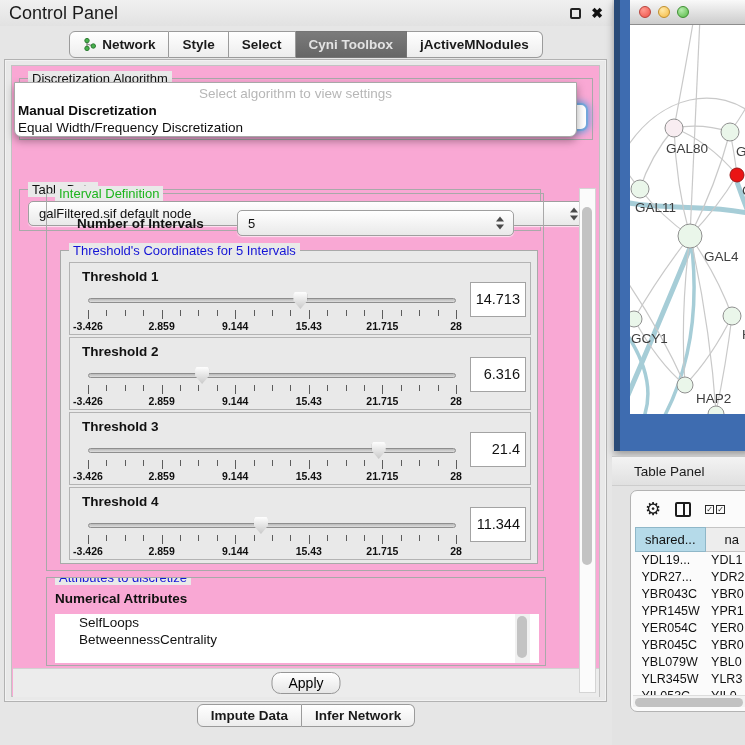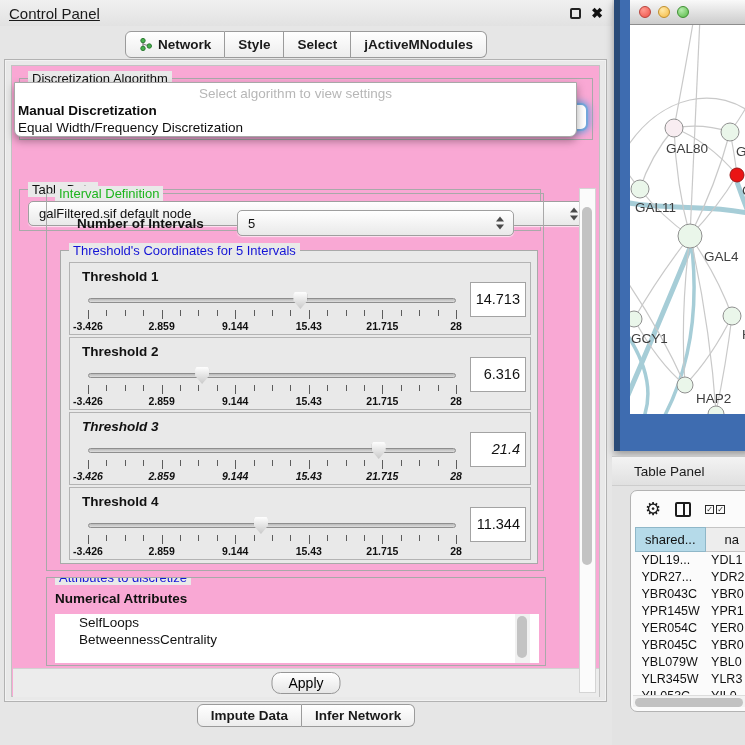--- a/index.html
+++ b/index.html
@@ -5,21 +5,21 @@
   * { margin:0; padding:0; box-sizing:border-box; }
   html,body { width:745px; height:745px; overflow:hidden; }
   body { font-family:"Liberation Sans", sans-serif; font-size:13px; color:#111; }
   #app { position:relative; width:745px; height:745px; background:#e3e3e3; overflow:hidden; }
 
   
   .cp { position:absolute; left:0; top:0; width:612px; height:745px; background:#e6e6e6; }
   .cp-header { position:absolute; left:0; top:0; width:100%; height:26px;
                display:flex; align-items:center; padding:0 9px;
                background:linear-gradient(#f0f0f0,#e2e2e2); }
-  .cp-title { font-size:15px; color:#1a1a1a;text-decoration:underline; }
+  .cp-title { font-size:18px; color:#1a1a1a; }
   .cp-header .spacer { flex:1; }
   .win-square { width:11px; height:11px; border:2px solid #222; border-radius:2px; margin-right:10px; }
   .win-close { font-weight:bold; font-size:14px; color:#111; line-height:11px; }
 
   
   .seg-row { position:absolute; display:flex; justify-content:center; width:100%; }
   .seg-row.top { top:31px; }
   .seg-row.bottom { top:704px; }
   .seg { display:flex; align-items:center; gap:6px; padding:5px 13px; font-size:13.5px; font-weight:600;
          background:linear-gradient(#ffffff,#ededed); border:1px solid #9b9b9b; border-left:none;
@@ -148,20 +148,23 @@
           <circle cx="4" cy="10.4" r="2.2" fill="#46b14c" stroke="#2e7a33"></circle>
           <circle cx="10.3" cy="8" r="2.2" fill="#46b14c" stroke="#2e7a33"></circle>
         </svg>
         <span>Network</span>
       </div>
       <div class="seg">
           <span>Style</span>
         </div>
       <div class="seg">
           <span>Select</span>
+        </div>
+      <div class="seg sel">
+          <span>Cyni Toolbox</span>
         </div>
       <div class="seg">
           <span>jActiveMNodules</span>
         </div>
     </div>
 
     <div class="main-outer"></div>
     <div class="main-inner">
 
       <div class="group" style="left:7px; top:12px; width:574px; height:62px;">
@@ -273,21 +276,21 @@
                   <span style="left: 20%;">2.859</span>
                   <span style="left: 40%;">9.144</span>
                   <span style="left: 60%;">15.43</span>
                   <span style="left: 80%;">21.715</span>
                   <span style="left: 100%;">28</span>
                 </div>
             </div>
             <div class="thr-value">6.316</div>
           </div>
 
-          <div class="thr-panel" style="top:161px;font-style:italic;">
+          <div class="thr-panel" style="top:161px;">
             <div class="thr-label">Threshold 3</div>
             <div class="slider-zone">
               <div class="track"></div>
               <div class="thumb" style="left: calc(79% - 7px);"></div>
               <div class="ticks">
                   <div class="tick major" style="left: 0%;"></div>
                   <div class="tick" style="left: 5%;"></div>
                   <div class="tick" style="left: 10%;"></div>
                   <div class="tick" style="left: 15%;"></div>
                   <div class="tick major" style="left: 20%;"></div>

